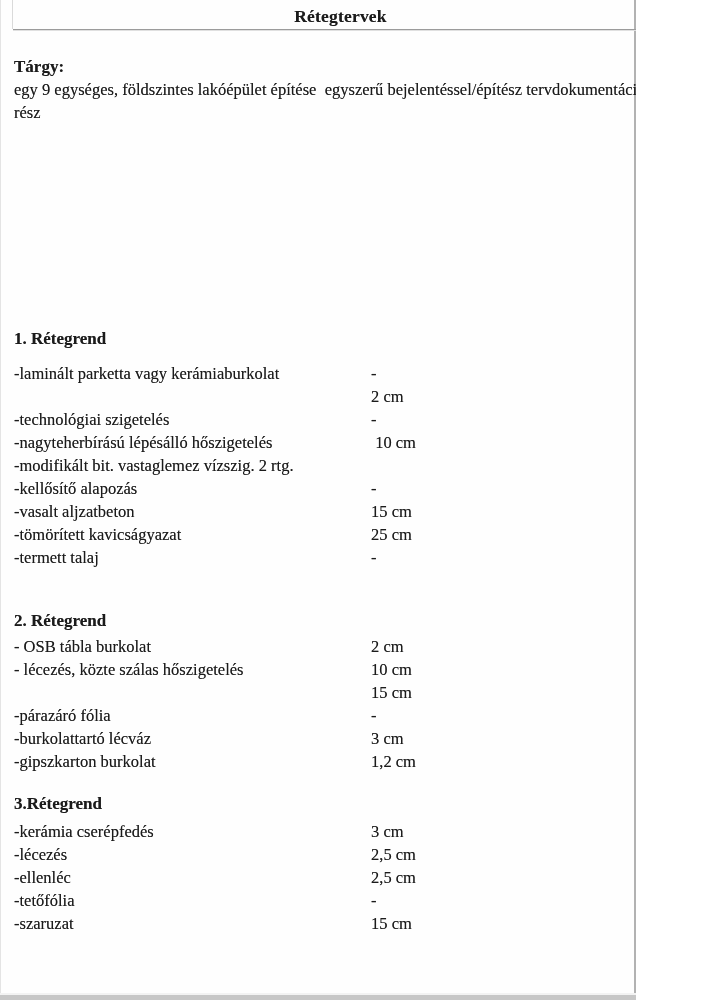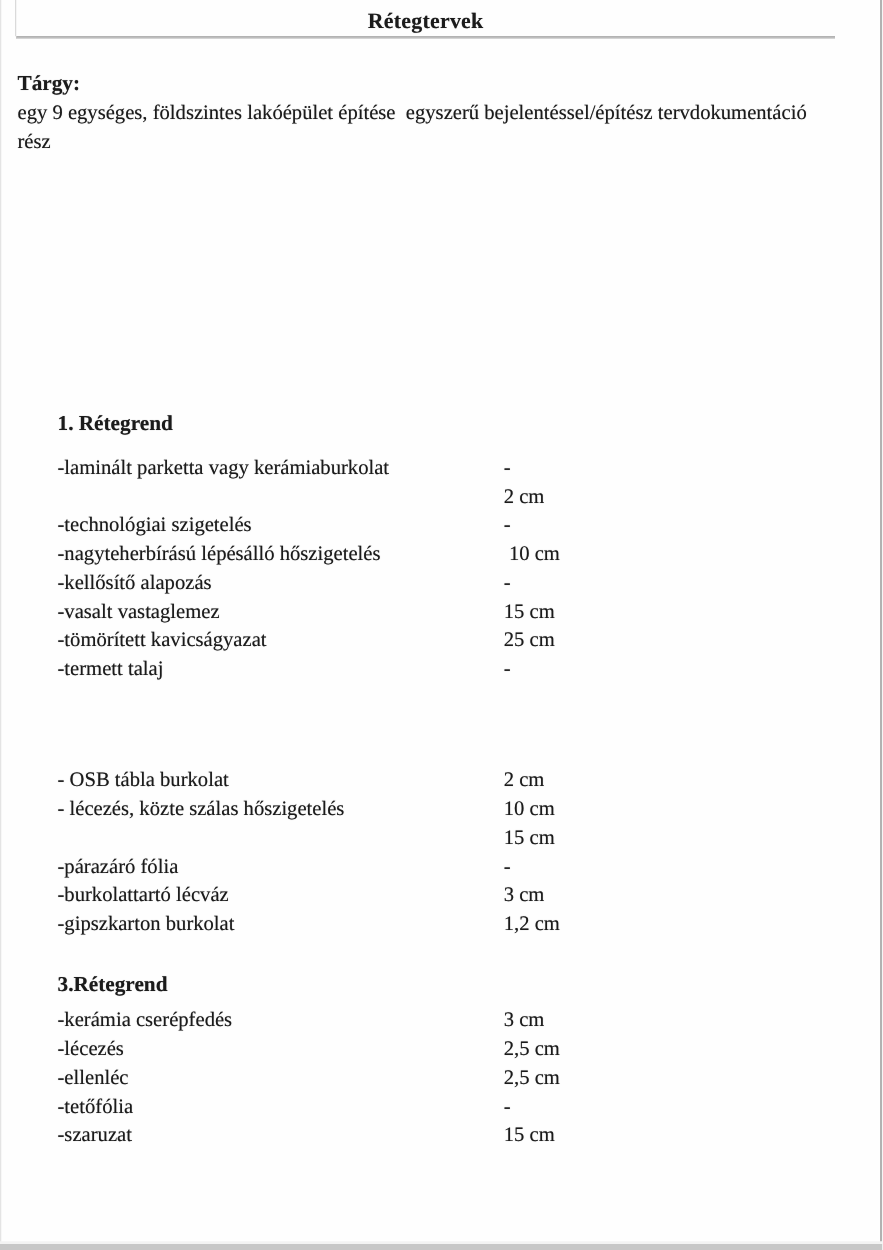--- a/index.html
+++ b/index.html
@@ -1,19 +1,19 @@
 <!DOCTYPE html>
 <html><head>
 <meta charset="utf-8">
 <style>
   * { margin: 0; padding: 0; box-sizing: border-box; }
   html, body { background: #ffffff; }
   .page {
     position: relative;
-    width: 706px;
+    width: 636px;
     height: 1000px;
     background: #fefefe;
     font-family: "Liberation Serif", "DejaVu Serif", serif;
     color: var(--ink, #1b1b1b);
     overflow: hidden;
     text-shadow: 0 0 0.6px rgba(25,25,25,0.55);
   }
   .edge-left  { position: absolute; left: 0; top: 0; width: 1px; height: 100%; background: #e4e4e4; }
   .edge-right { position: absolute; right: 0; top: 0; width: 2px; height: 100%; background: #b2b2b2; }
   .edge-bottom {
@@ -34,24 +34,24 @@
     border-bottom: 1px solid #e0e0e0;
   }
   .header-tick { position: absolute; left: 12px; top: 0; width: 1px; height: 29px; background: #dadada; }
   .subject { position: absolute; left: 14px; top: 55px; width: 652px; }
   .subject-label {
     font-weight: bold;
     font-size: 17px;
     line-height: 23px;
   }
   .subject-text { font-size: 16.5px; line-height: 23px; white-space: pre-wrap; }
-  .section { position: absolute; left: 14px; width: 655px; margin-left: 32px; }
+  .section { position: absolute; left: 14px; width: 655px; }
   .section-1 { top: 327px; }
   .section-2 { top: 609px; }
-  .section-3 { top: 776px; }
+  .section-3 { top: 792px; }
   .section-heading { font-weight: bold; font-size: 17px; line-height: 23px; }
   .section-1 .rows { margin-top: 12px; }
   .section-2 .rows { margin-top: 3px; }
   .section-3 .rows { margin-top: 5px; }
   .row { position: relative; height: 23px; font-size: 16.5px; line-height: 23px; }
   .row-label { white-space: pre; }
   .row-value { position: absolute; left: 357px; top: 0; white-space: pre; }
 </style>
 </head>
 <body>
@@ -89,44 +89,49 @@
   <div class="row">
     <span class="row-label">-technológiai szigetelés</span>
     <span class="row-value">-</span>
   </div>
 
   <div class="row">
     <span class="row-label">-nagyteherbírású lépésálló hőszigetelés</span>
     <span class="row-value"> 10 cm</span>
   </div>
 
+  <div class="row">
+    <span class="row-label">-modifikált bit. vastaglemez vízszig. 2 rtg.</span>
+    <span class="row-value"></span>
+  </div>
 
   <div class="row">
     <span class="row-label">-kellősítő alapozás</span>
     <span class="row-value">-</span>
   </div>
 
   <div class="row">
-    <span class="row-label">-vasalt vastaglemez</span>
+    <span class="row-label">-vasalt aljzatbeton</span>
     <span class="row-value">15 cm</span>
   </div>
 
   <div class="row">
     <span class="row-label">-tömörített kavicságyazat</span>
     <span class="row-value">25 cm</span>
   </div>
 
   <div class="row">
     <span class="row-label">-termett talaj</span>
     <span class="row-value">-</span>
   </div>
 </div>
   </div>
 
   <div class="section section-2">
+    <div class="section-heading">2. Rétegrend</div>
     <div class="rows">
   <div class="row">
     <span class="row-label">- OSB tábla burkolat</span>
     <span class="row-value">2 cm</span>
   </div>
 
   <div class="row">
     <span class="row-label">- lécezés, közte szálas hőszigetelés</span>
     <span class="row-value">10 cm</span>
   </div>

